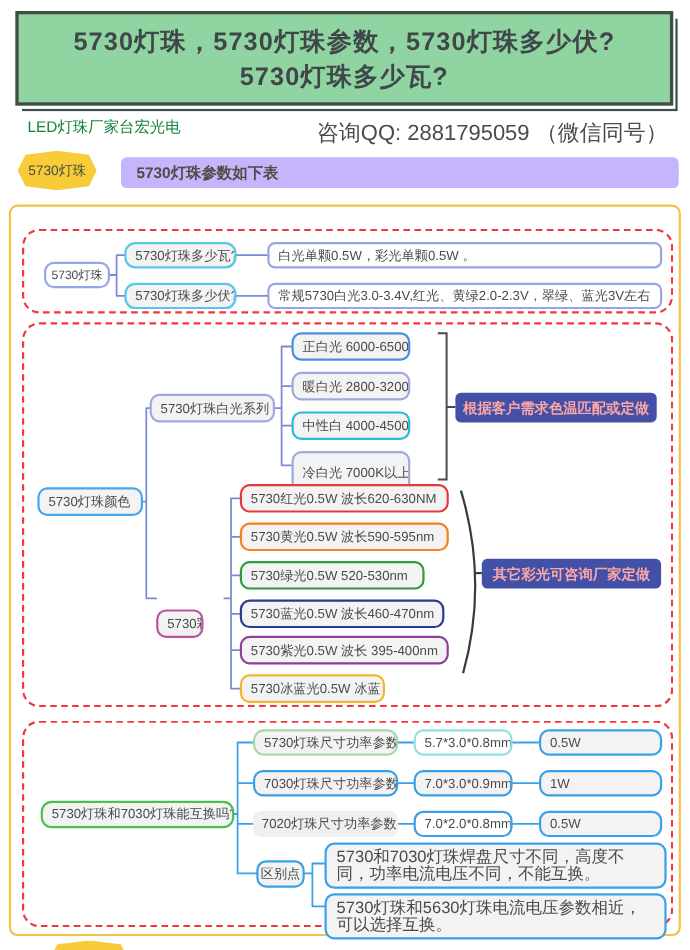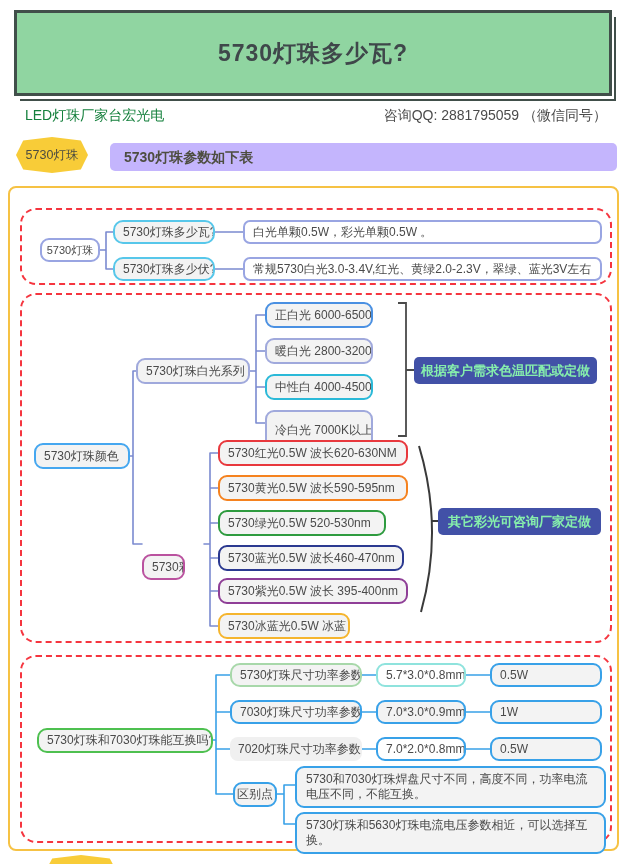--- a/index.html
+++ b/index.html
@@ -6,21 +6,21 @@
   body{width:627px;height:864px;position:relative;overflow:hidden;
        font-family:"Liberation Sans","DejaVu Sans",sans-serif;color:#4a4a4a;}
   .abs{position:absolute;box-sizing:border-box;}
   
   .header{left:14px;top:10px;width:598px;height:86px;background:#90d5a1;
           border:3px solid #414f4a;box-shadow:3px 4px 0 -1px #ffffff,5px 6px 0 -1px #414f4a;
           display:flex;flex-direction:column;justify-content:center;align-items:center;z-index:2;}
   .header .t{font-size:23px;font-weight:bold;color:#3f474a;line-height:32px;letter-spacing:1px;}
   
   .company{left:25px;top:107px;font-size:14px;color:#15803d;z-index:2;}
-  .qq{right:20px;top:107px;font-size:14px;color:#4b4b4b;z-index:2;text-align:right;}
+  .qq{right:20px;top:107px;font-size:20px;color:#4b4b4b;z-index:2;text-align:right;}
   
   .badge{left:16px;top:137px;width:72px;height:36px;background:#f8cc38;
          clip-path:polygon(50% 0%,90% 10%,100% 50%,90% 90%,50% 100%,10% 90%,0% 50%,10% 10%);
          display:flex;align-items:center;justify-content:center;font-size:12.5px;color:#4d4d40;z-index:2;}
   .ybar{left:110px;top:143px;width:507px;height:28px;background:#c4b5fd;border-radius:5px;
         font-size:14px;font-weight:bold;color:#4d4d40;line-height:28px;padding-left:14px;z-index:2;}
   .badge2{left:45px;top:855px;width:72px;height:34px;background:#f8cc38;
          clip-path:polygon(50% 0%,90% 10%,100% 50%,90% 90%,50% 100%,10% 90%,0% 50%,10% 10%);z-index:2;}
   
   .outer{left:8px;top:186px;width:611px;height:665px;border:2px solid #f6c244;border-radius:8px;z-index:0;}
@@ -35,23 +35,23 @@
   .white-bg{background:#ffffff;}
   .center{justify-content:center;padding:0 4px;}
   .cyan{border-color:#57c7ea;border-radius:10px;}
   .indigo{border-color:#99a5e2;}
   .blue-node{border-color:#45a7f0;}
   .pink-node{border-color:#ba529f;}
   .purple-node{border-color:#a0a9dc;}
   .green-node{border-color:#4ec050;border-radius:10px;}
   .blue3{border-color:#38a1e8;border-radius:9px;}
   .noborder{border:none;background:#f0f0f0;border-radius:8px;}
-  .darklabel{background:#4251a7;border-radius:5px;color:#86efac;font-size:13px;font-weight:bold;
+  .darklabel{background:#4251a7;border-radius:5px;color:#fca5a5;font-size:13px;font-weight:bold;
              display:flex;align-items:center;justify-content:center;white-space:nowrap;z-index:3;}
-  .note{font-size:12px;line-height:15px;white-space:normal;padding:19px 9px;align-items:center;}
+  .note{font-size:15px;line-height:15px;white-space:normal;padding:19px 9px;align-items:center;}
   svg.wires{position:absolute;left:0;top:0;z-index:1;}
 </style>
 </head>
 <body>
 
 <svg class="wires" width="627" height="864" viewBox="0 0 627 864">
 
   <g stroke="#7b8ad0" stroke-width="1.6" fill="none" stroke-linecap="round">
     <path d="M100,250 H106 M106,232 V269 M106,232 H113 M106,269 H113"></path>
     <path d="M215,232 H243 M215,269 H243"></path>
@@ -73,20 +73,21 @@
   </g>
 
   <g stroke="#38a1e8" stroke-width="1.6" fill="none" stroke-linecap="round">
     <path d="M213,740 H216 M216,675 V794 M216,675 H230 M216,712 H230 M216,749 H230 M216,794 H233"></path>
     <path d="M362,675 H376 M466,675 H490 M362,712 H376 M466,712 H490 M362,749 H376 M466,749 H490"></path>
     <path d="M277,794 H284 M284,785 V824 M284,785 H295 M284,824 H295"></path>
   </g>
 </svg>
 
 <div class="abs header">
+  <div class="t">5730灯珠，5730灯珠参数，5730灯珠多少伏?</div>
   <div class="t">5730灯珠多少瓦?</div>
 </div>
 
 <div class="abs company">LED灯珠厂家台宏光电</div>
 <div class="abs qq">咨询QQ: 2881795059 （微信同号）</div>
 
 <div class="abs badge">5730灯珠</div>
 <div class="abs ybar">5730灯珠参数如下表</div>
 
 <div class="abs outer"></div>

